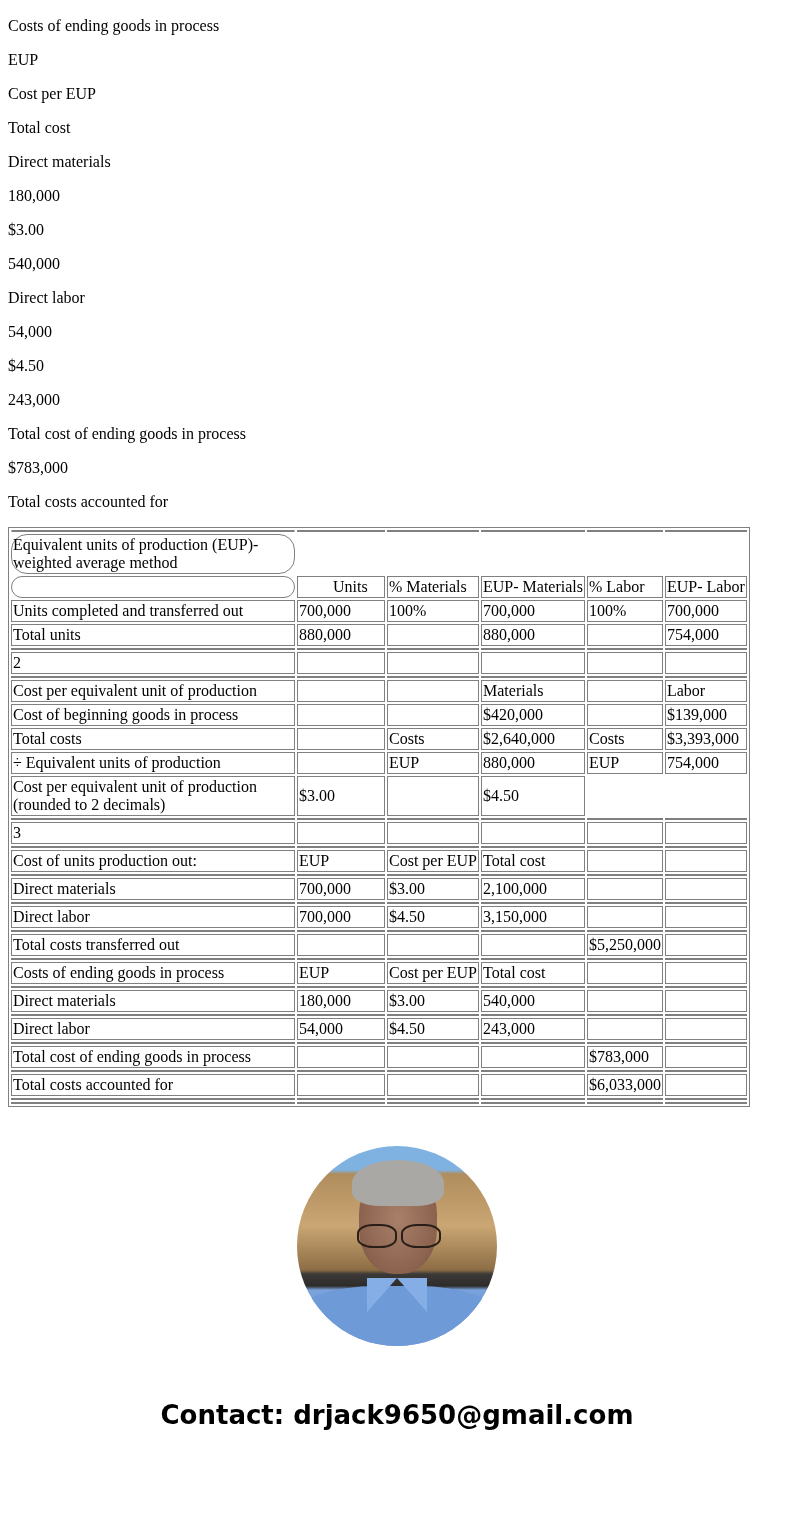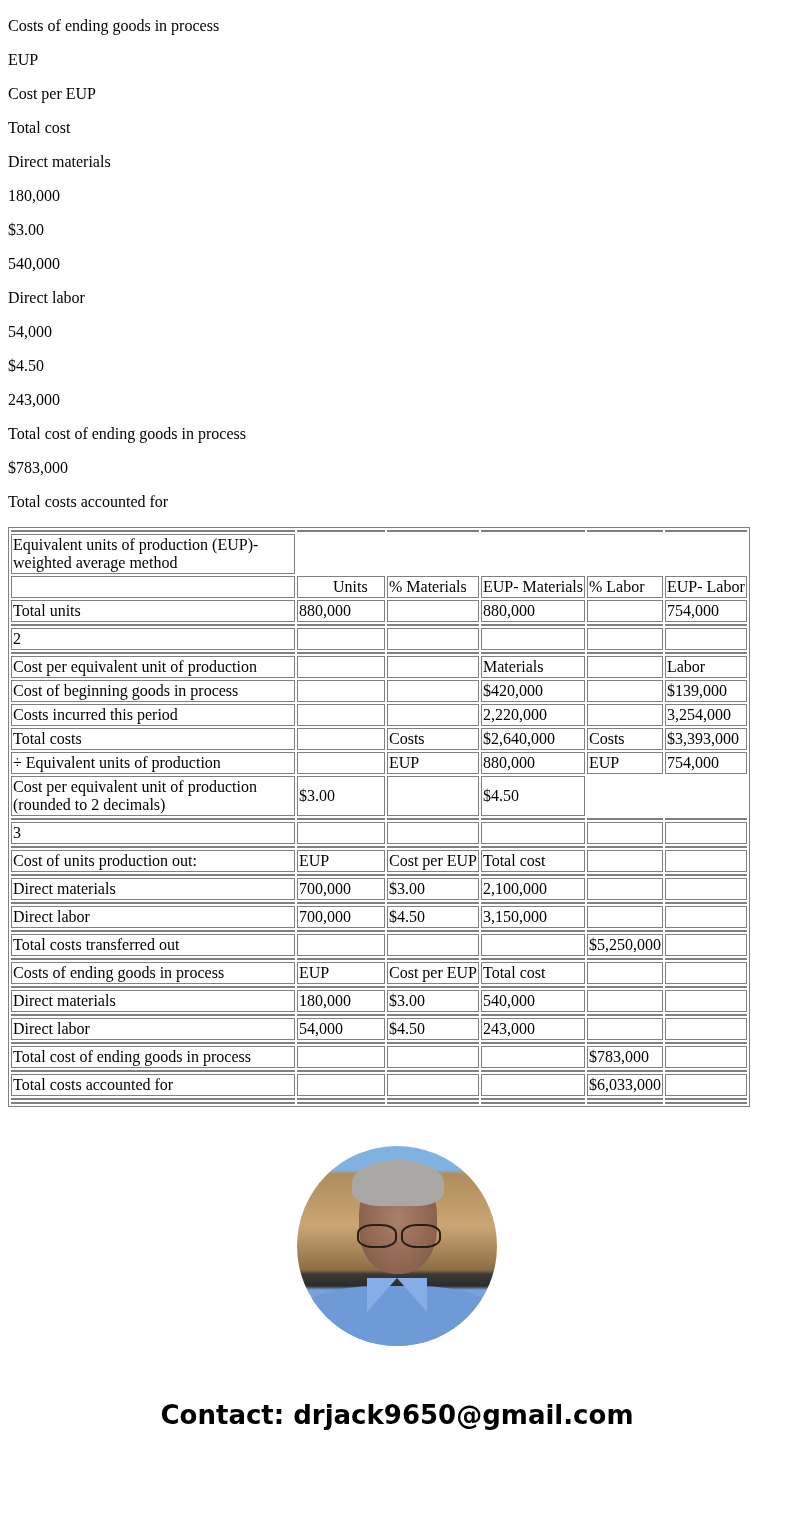--- a/index.html
+++ b/index.html
@@ -24,21 +24,21 @@
   }
   table.eup td {
     border: 1px solid #808080;
     border-top-color: #808080;
     padding: 1px;
     line-height: 18px;
     vertical-align: middle;
     white-space: nowrap;
   }
   table.eup td.wrap { white-space: normal; }
-  table.eup td.c0 { width: 280px; }
+  table.eup td.c0 { width: 280px; border-radius: 16px; }
   table.eup td.c1 { width: 50px; padding-left: 35px; }
   table.eup td.c2 { width: 86px; }
   table.eup td.c3 { width: 98px; margin-top: 17px; }
   table.eup td.c4 { width: 71px; }
   table.eup td.c5 { width: 76px; }
   table.eup tr.sep td { height: 0; padding: 0; line-height: 0; font-size: 0; border-width: 1px; }
   table.eup td.nob { border: none; }
   .avatar-wrap { text-align: center; margin-top: 22px; }
   .avatar {
     display: inline-block;
@@ -153,20 +153,28 @@
     </tr>
     <tr>
       <td class="c0"></td>
       <td class="c1">Units</td>
       <td class="c2">% Materials</td>
       <td class="c3">EUP- Materials</td>
       <td class="c4">% Labor</td>
       <td class="c5">EUP- Labor</td>
     </tr>
     <tr>
+      <td>Units completed and transferred out</td>
+      <td>700,000</td>
+      <td>100%</td>
+      <td>700,000</td>
+      <td>100%</td>
+      <td>700,000</td>
+    </tr>
+    <tr>
       <td>Total units</td>
       <td>880,000</td>
       <td></td>
       <td>880,000</td>
       <td></td>
       <td>754,000</td>
     </tr>
     <tr class="sep">
         <td></td>
         <td></td>
@@ -199,28 +207,20 @@
       <td></td>
       <td>Labor</td>
     </tr>
     <tr>
       <td>Cost of beginning goods in process</td>
       <td></td>
       <td></td>
       <td>$420,000</td>
       <td></td>
       <td>$139,000</td>
-    </tr>
-    <tr>
-      <td>Costs incurred this period</td>
-      <td></td>
-      <td></td>
-      <td>2,220,000</td>
-      <td></td>
-      <td>3,254,000</td>
     </tr>
     <tr>
       <td>Total costs</td>
       <td></td>
       <td>Costs</td>
       <td>$2,640,000</td>
       <td>Costs</td>
       <td>$3,393,000</td>
     </tr>
     <tr>

